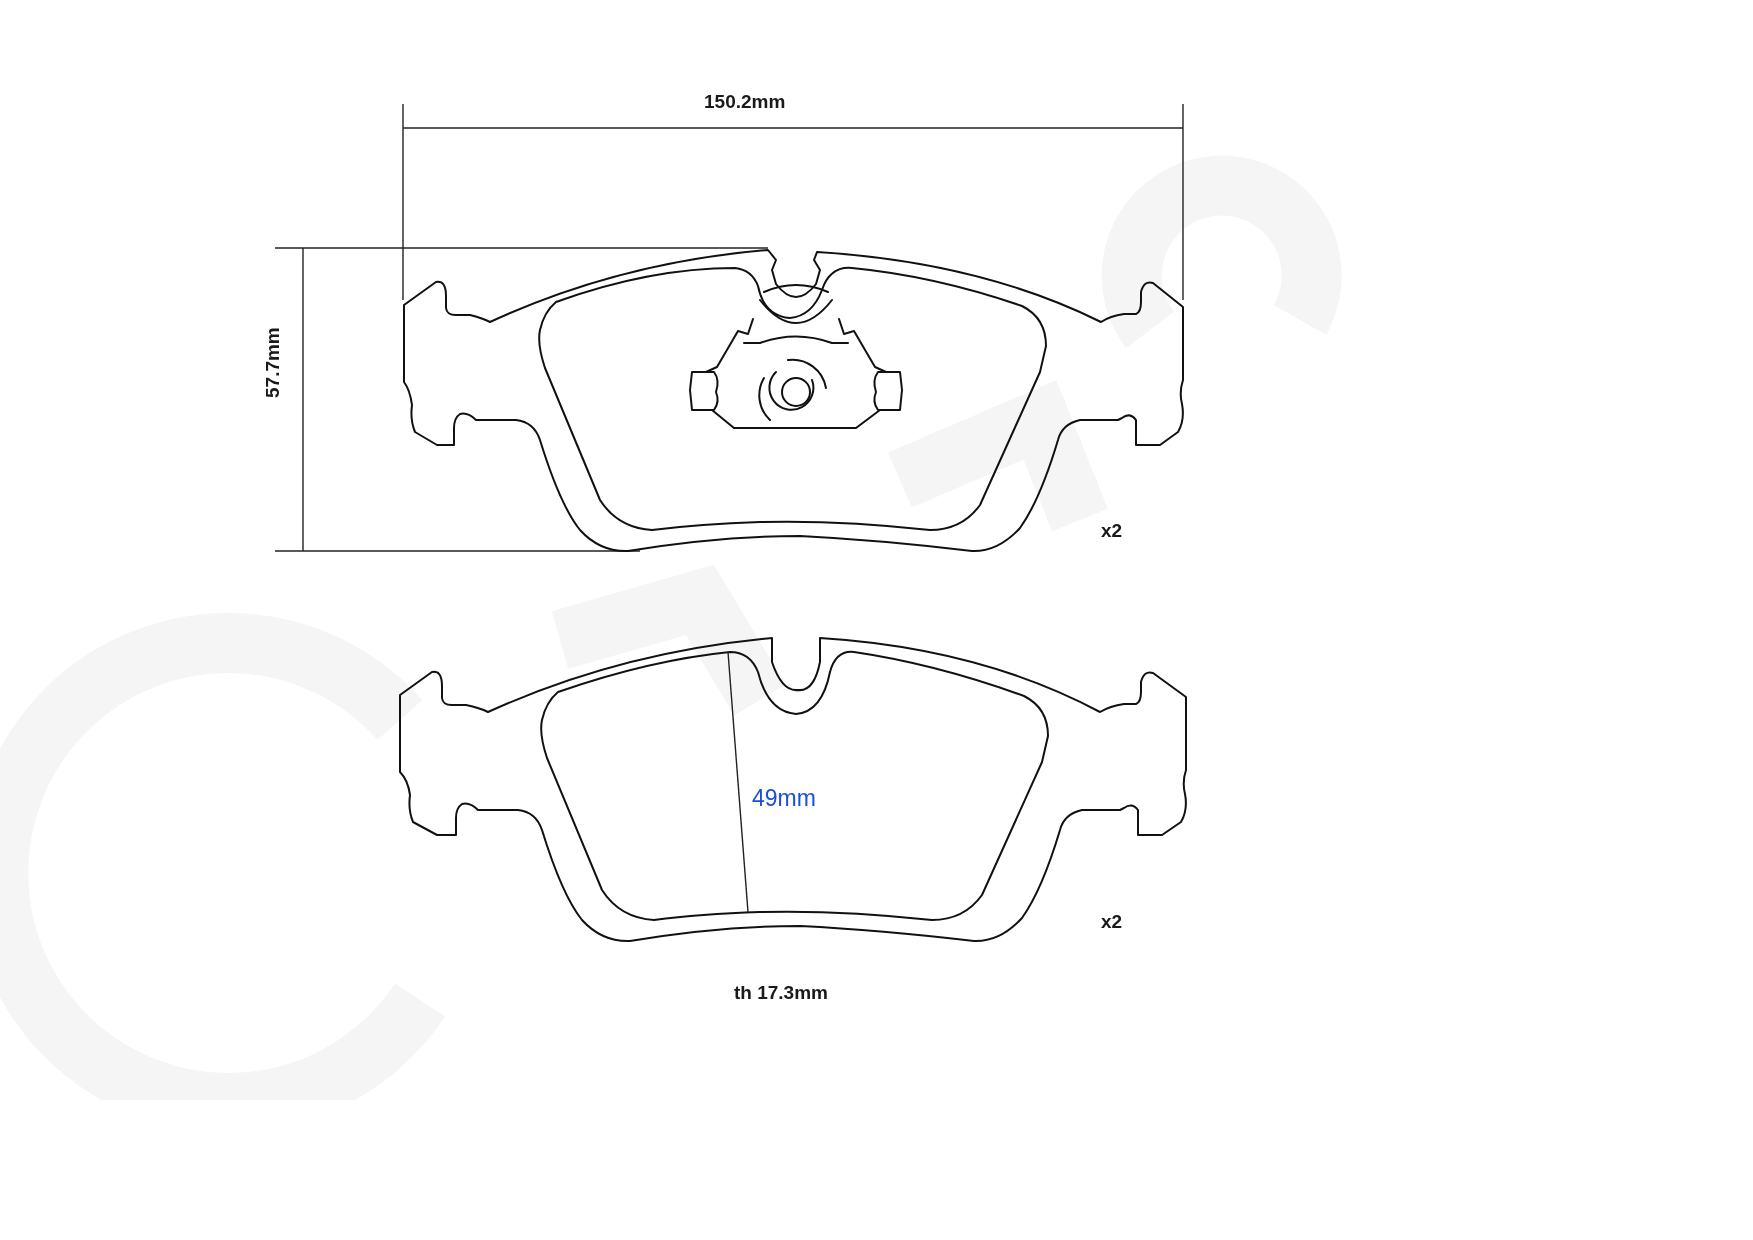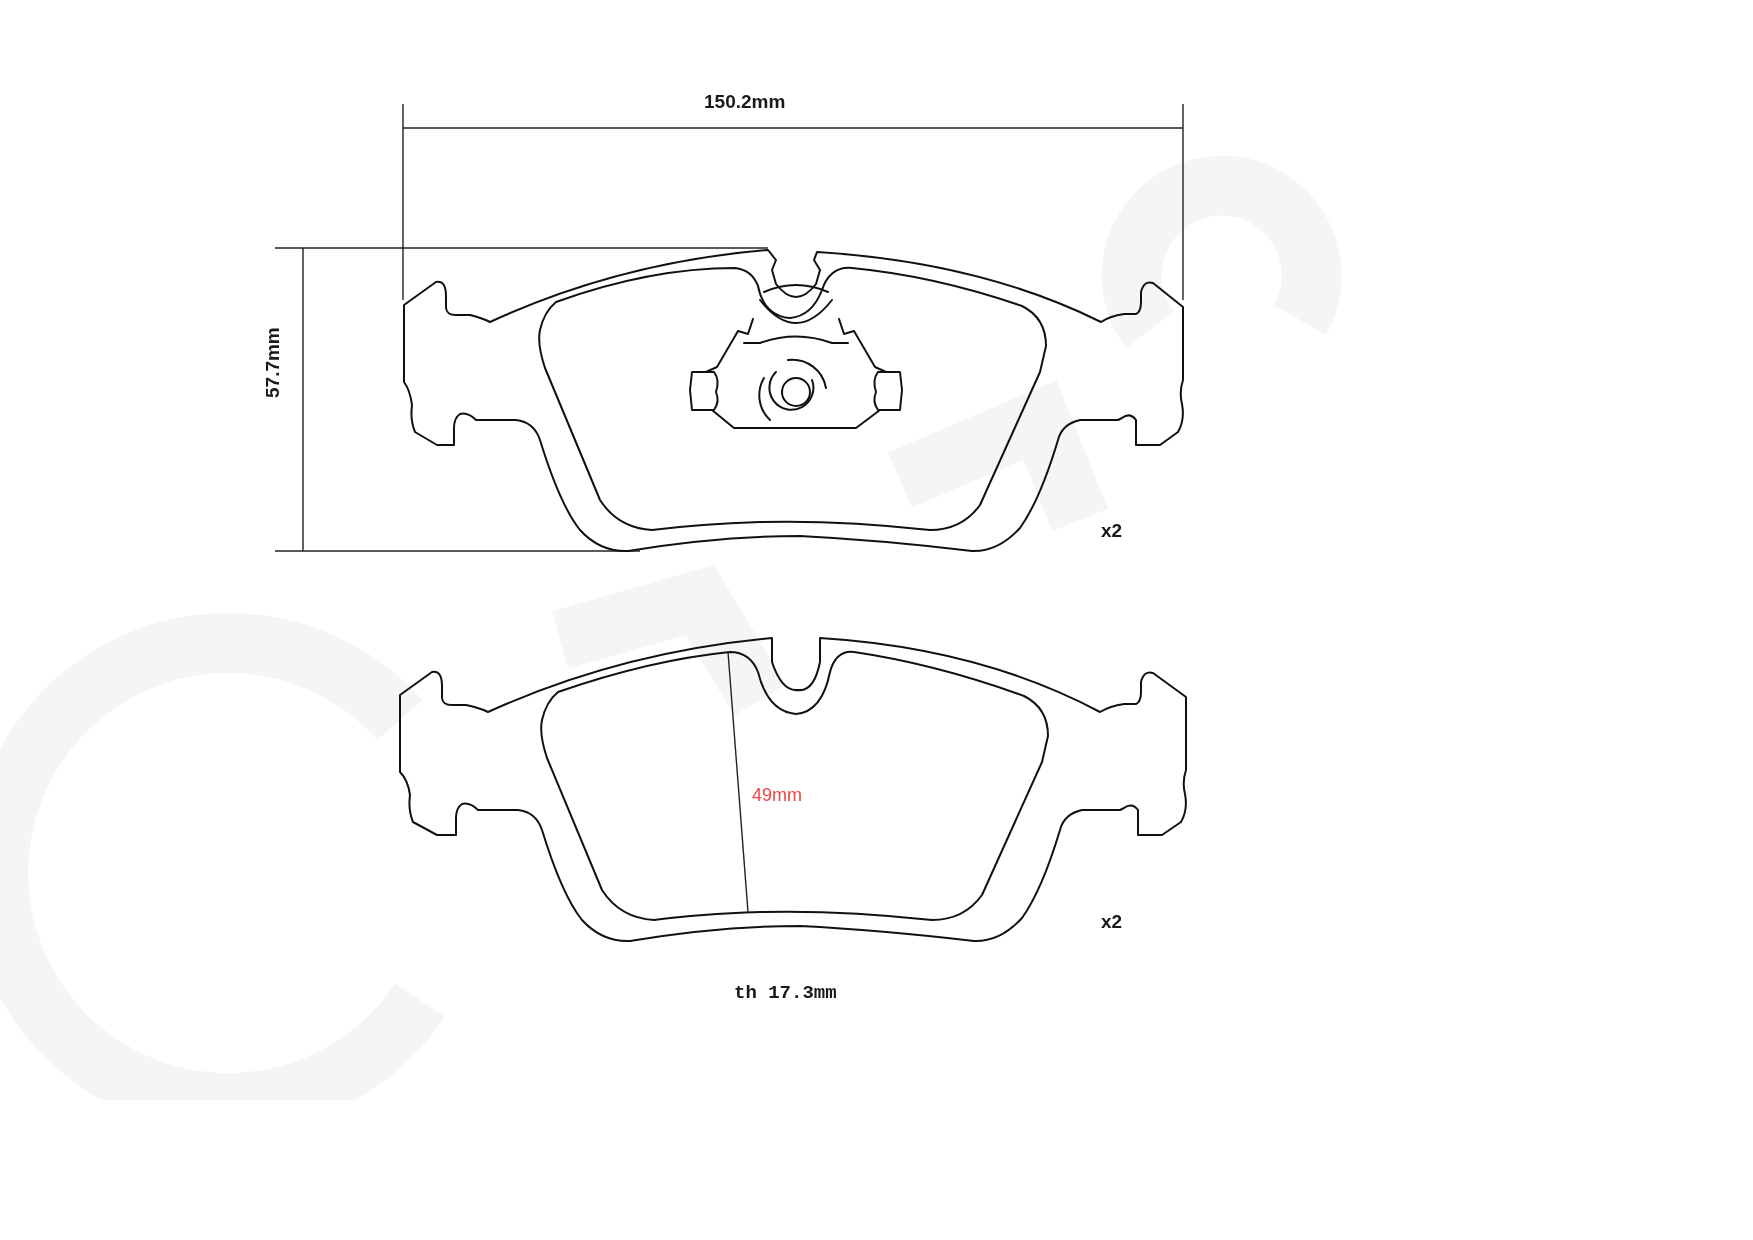--- a/index.html
+++ b/index.html
@@ -1,26 +1,26 @@
 <!DOCTYPE html>
 <html><head>
   <meta charset="utf-8">
   <style>
     html, body { margin: 0; padding: 0; background: #ffffff; }
     body { width: 1553px; height: 1100px; position: relative; overflow: hidden; font-family: "Liberation Sans", sans-serif; }
     #canvas { position: absolute; left: 0; top: 0; width: 1553px; height: 1100px; }
     .lbl { position: absolute; color: #1a1a1a; font-family: "Liberation Sans", sans-serif; white-space: nowrap; }
     .lbl-bold { font-weight: bold; font-size: 19px; }
-    .lbl-thin { font-weight: normal; font-size: 18px; color: #ef4444; }
+    .lbl-thin { font-weight: normal; font-size: 23px; color: #1d4ed8; }
     #dim-width-label { left: 704px; top: 91px; }
     #dim-height-label { left: 262px; top: 398px; transform: rotate(-90deg); transform-origin: 0 0; }
     #qty-top { left: 1101px; top: 520px; }
     #qty-bottom { left: 1101px; top: 911px; }
     #friction-height-label { left: 752px; top: 785px; }
-    #thickness-label { left: 734px; top: 982px; font-family: Liberation Mono, monospace; }
+    #thickness-label { left: 734px; top: 982px; }
     svg .pad { fill: none; stroke: #111; stroke-width: 2; stroke-linejoin: round; stroke-linecap: round; }
     svg .dim { fill: none; stroke: #222; stroke-width: 1.4; }
     svg .wm { fill: none; stroke: #f5f5f5; stroke-width: 60; }
   </style>
 </head>
 <body>
 
 <svg id="canvas" viewBox="0 0 1553 1100" xmlns="http://www.w3.org/2000/svg">
 
   <g>

